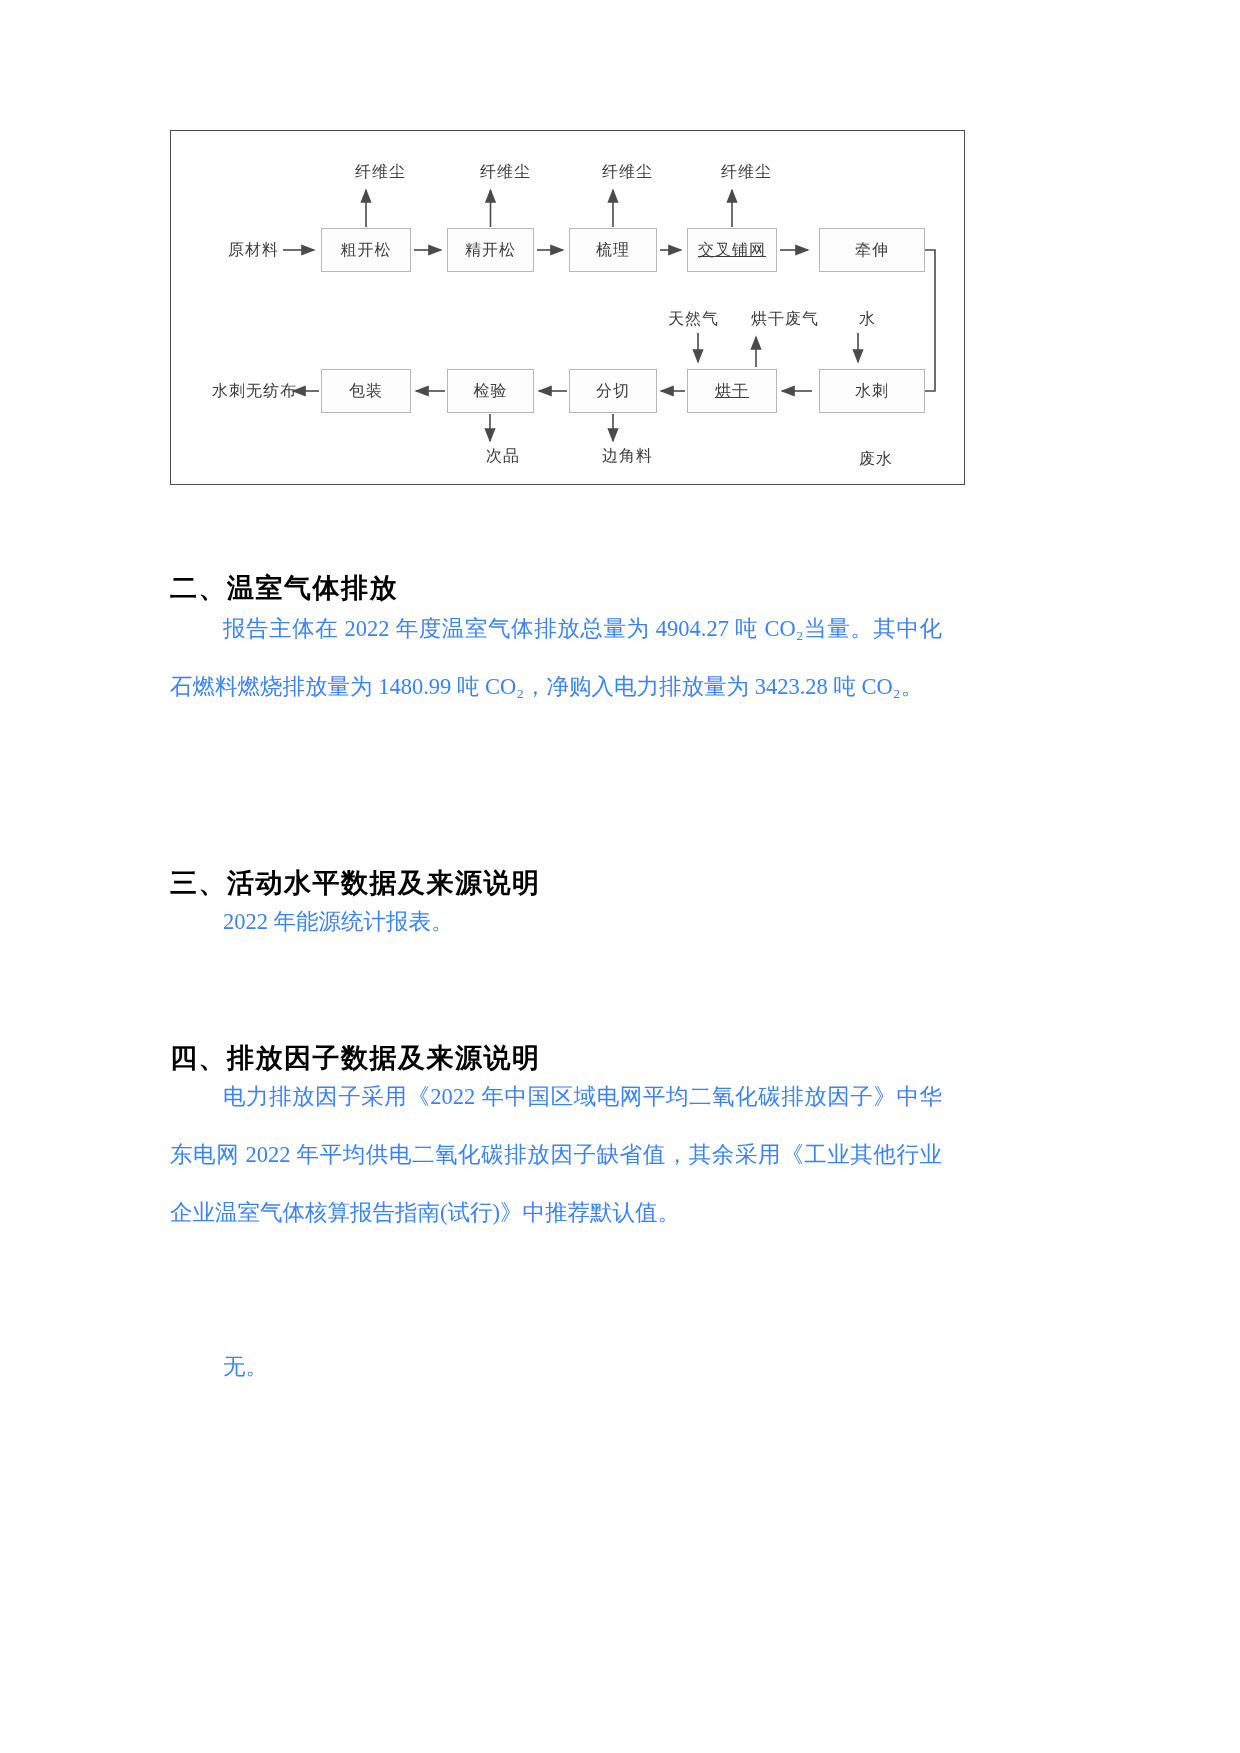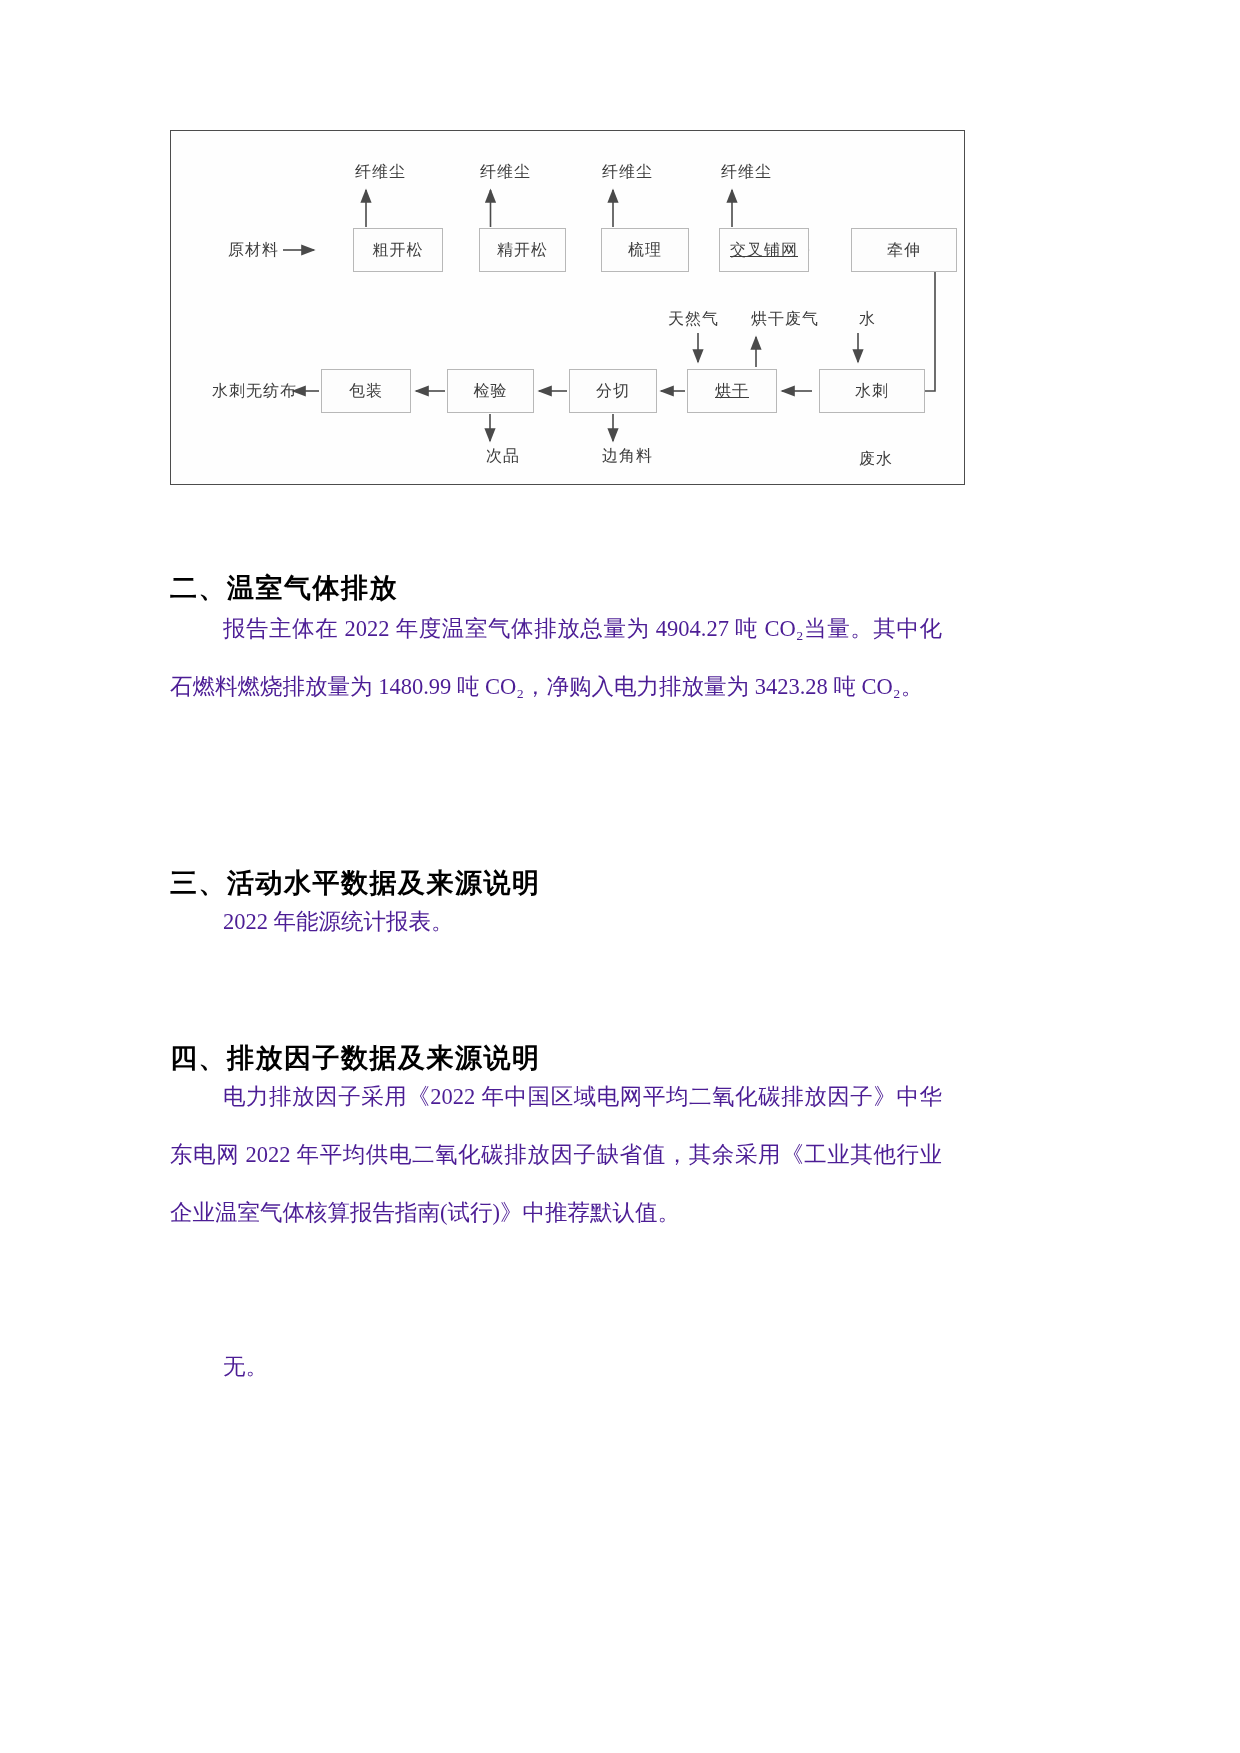--- a/index.html
+++ b/index.html
@@ -18,21 +18,21 @@
   .frame svg.arrows { position:absolute; left:0; top:0; width:795px; height:355px; }
   .fbox {
     position:absolute; height:44px; border:1px solid #b8b8b8; background:#fdfdfd;
     display:flex; align-items:center; justify-content:center;
     font-size:16px; color:#3d3d3d; letter-spacing:1px;
   }
   .flbl {
     position:absolute; font-size:16px; color:#3d3d3d; text-align:right;
     letter-spacing:1px; line-height:22px;
   }
-  .b-t { top:97px;margin-left:32px; }
+  .b-t { top:97px; }
   .b-b { top:238px; }
   .t0 { left:150px; width:90px; }
   .t1 { left:276px; width:87px; }
   .t2 { left:398px; width:88px; }
   .t3 { left:516px; width:90px;text-decoration:underline; }
   .t4 { left:648px; width:106px; }
   .lbl-src  { left:18px;  top:108px; width:90px;  }
   .lbl-prod { left:8px;   top:249px; width:118px; }
   .fd  { top:30px; width:80px; }
   .fd0 { left:155px; } .fd1 { left:280px; } .fd2 { left:402px; } .fd3 { left:521px; }
@@ -44,21 +44,21 @@
   .lbl-waste { left:662px; top:317px; width:60px; }
 
   
   .sec-h {
     position:absolute; left:170px; width:780px;
     font-size:27px; font-weight:700; color:#000000; line-height:46px;
     letter-spacing:1.5px;
   }
   .sec-p {
     position:absolute; left:170px; width:772px;
-    font-size:22.5px; color:#4c1d95; line-height:58px;
+    font-size:22.5px; color:#3b82f6; line-height:58px;
     text-align:justify; text-indent:2.35em;
   }
   .h2 { top:565px; }  .p2 { top:600px; }
   .h3 { top:860px; }  .p3 { top:893px; }
   .h4 { top:1035px; } .p4 { top:1068px; }
   .h5 { top:1305px; } .p5 { top:1338px; }
 </style>
 </head>
 <body>
 

